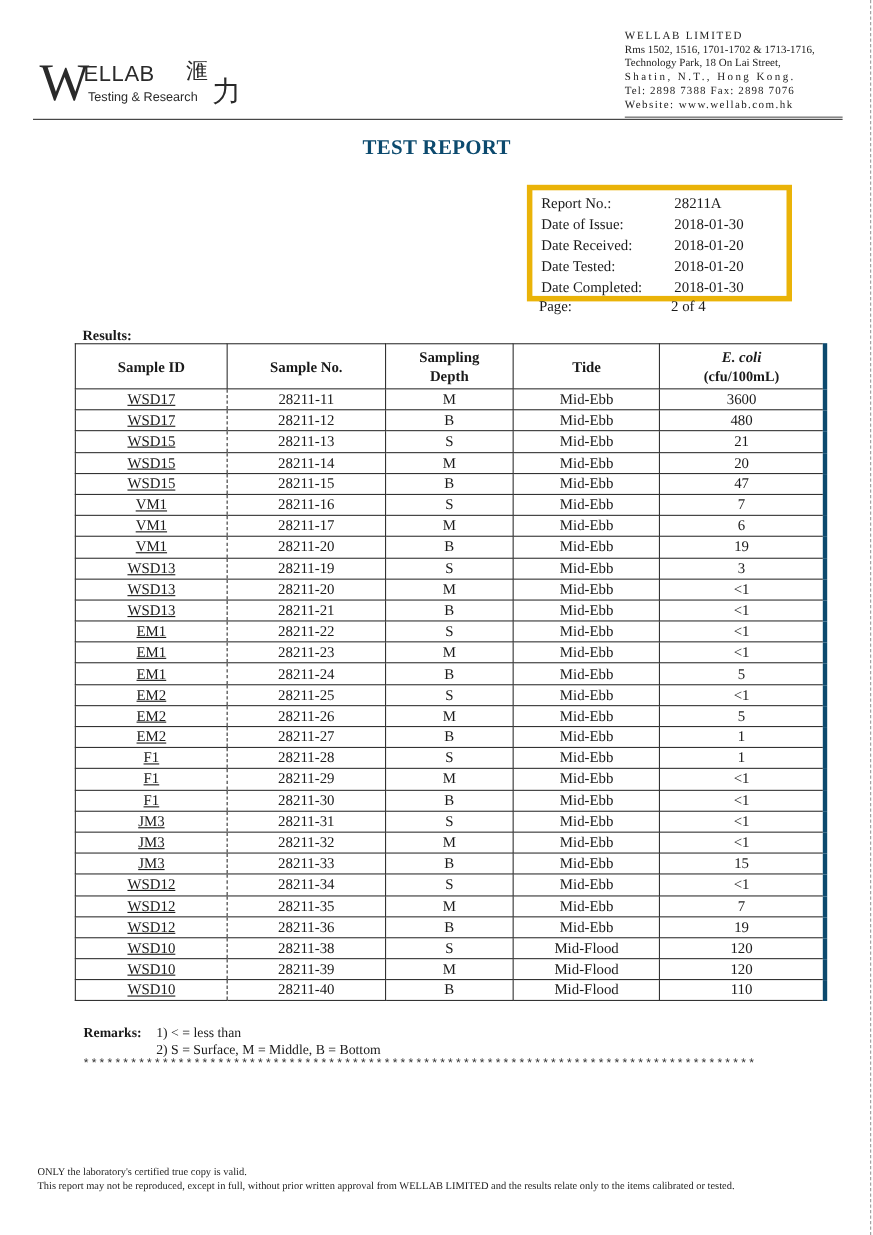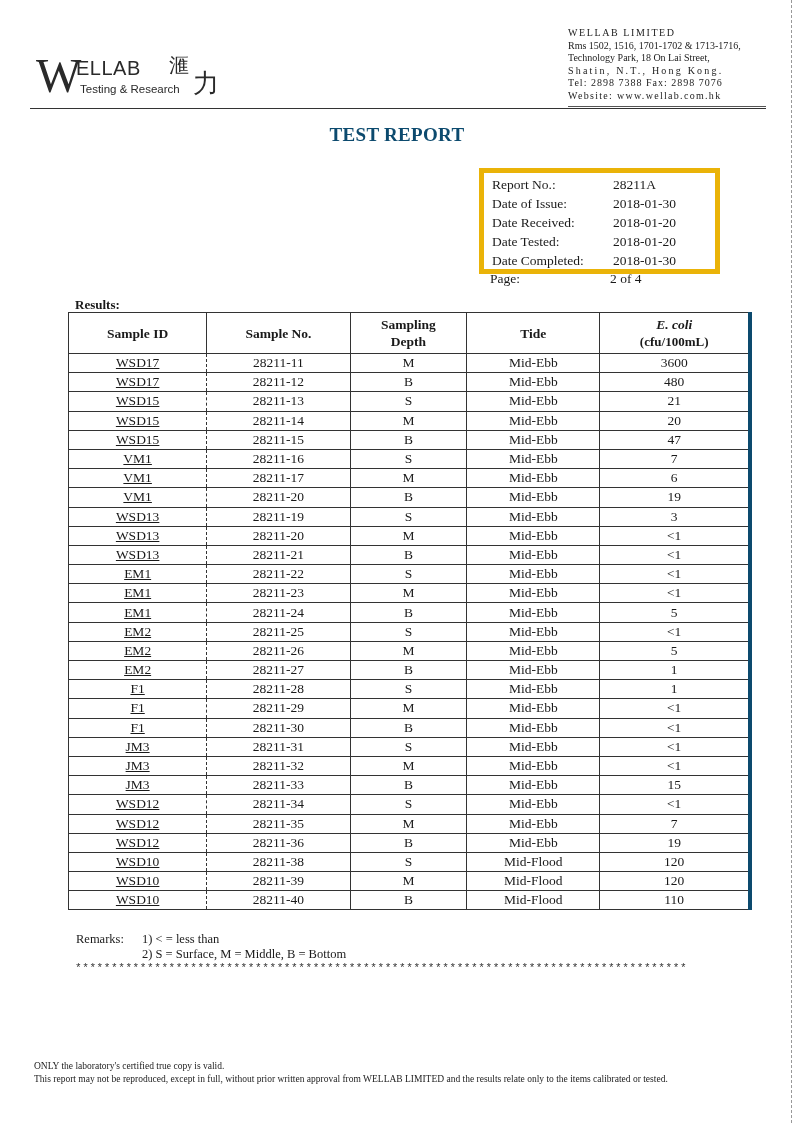--- a/index.html
+++ b/index.html
@@ -43,21 +43,21 @@
   table.results .c1 { width: 133px; }
   table.results .c2 { width: 138px; }
   table.results .c3 { width: 112px; }
   table.results .c4 { width: 128px; }
   table.results .c5 { width: 143px; }
   table.results td.c2, table.results th.c2, table.results td.c3, table.results th.c3 { border-left-style: dashed; }
   table.results td.c1 { border-right-style: dashed; text-decoration: underline; }
   table.results td.c5, table.results th.c5 { border-right: 4px solid #0c4a6e; }
 
   .remarks { position: absolute; left: 76px; top: 932px; font-size: 12.5px; line-height: 15px; }
-  .remarks .lbl { position: absolute; left: 0; top: 0; }
+  .remarks .lbl { position: absolute; left: 0; top: 0; font-weight: bold; }
   .remarks .r1 { position: absolute; left: 66px; top: 0; white-space: nowrap; }
   .remarks .r2 { position: absolute; left: 66px; top: 15px; white-space: nowrap; }
   .stars { position: absolute; left: 75px; top: 962px; font-size: 11px; letter-spacing: 0.6px; white-space: nowrap; font-family: "Liberation Mono", monospace; color: #333; }
 
   .footer { position: absolute; left: 34px; top: 1060px; width: 740px; font-size: 9.5px; line-height: 13px; color: #222; }
 </style>
 </head>
 <body>
 
 <div class="logo">

